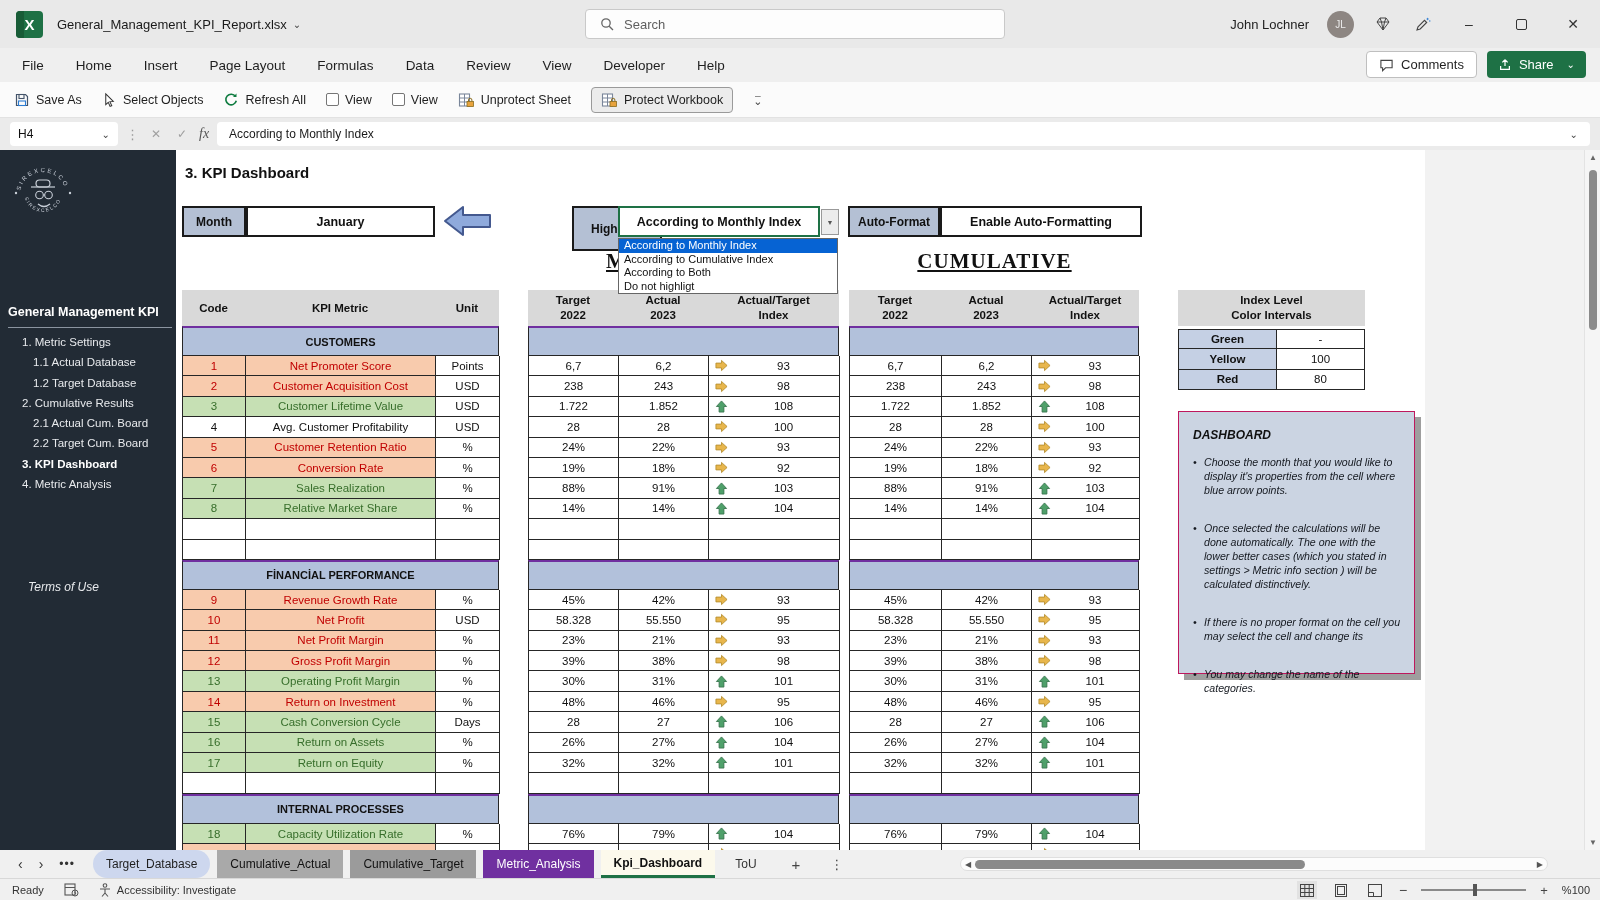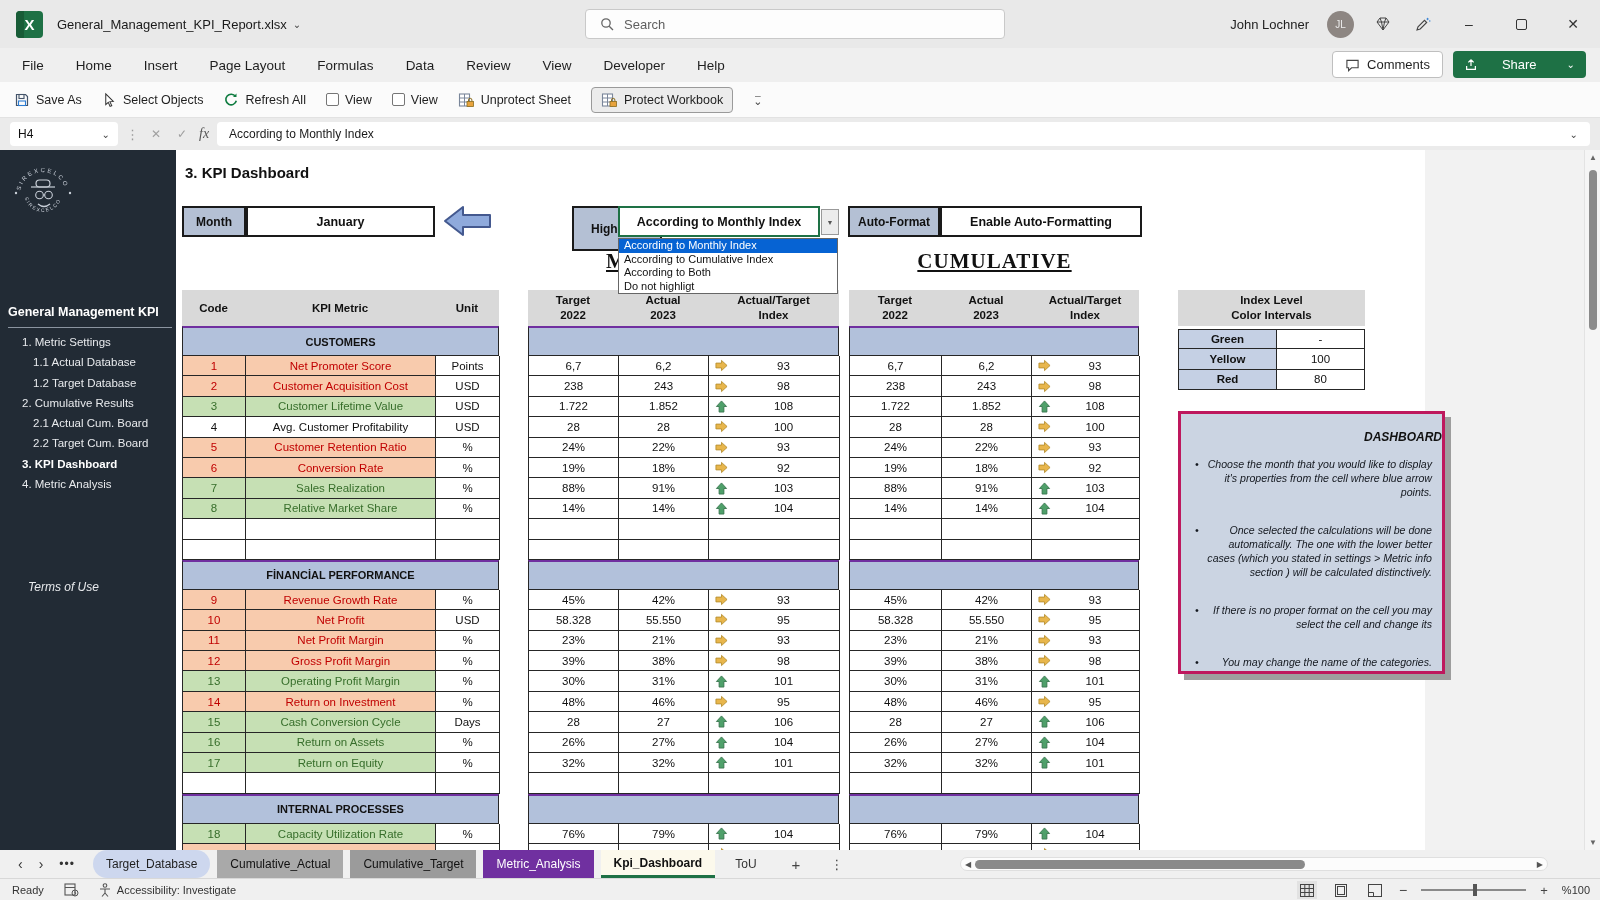--- a/index.html
+++ b/index.html
@@ -19,21 +19,21 @@
   .avatar { width:27px; height:27px; border-radius:50%; background:#8D8682; color:#EDEDED; font-size:10px; display:flex; align-items:center; justify-content:center; }
   .tb-ico { width:22px; height:22px; display:flex; align-items:center; justify-content:center; }
   .win-btn { width:34px; height:48px; display:flex; align-items:center; justify-content:center; font-size:14px; color:#333; }
   .win-restore { width:11px; height:11px; border:1.5px solid #333; border-radius:2px; position:relative; }
 
   
   .menubar { position:absolute; left:0; top:48px; width:1600px; height:34px; background:#EFEFEF; display:flex; align-items:center; padding-left:22px; gap:32px; }
   .menu-item { font-size:13.5px; color:#1f1f1f; cursor:default; }
   .mb-right { position:absolute; right:14px; top:3px; display:flex; gap:10px; align-items:center; }
   .btn-comments { height:27px; background:#fff; border:1px solid #BFBFBF; border-radius:4px; display:flex; align-items:center; gap:7px; padding:0 12px; font-size:13px; color:#1f1f1f; }
-  .btn-share { height:27px; background:#1E7145; border-radius:4px; display:flex; align-items:center; gap:24px; padding:0 11px; font-size:13px; color:#fff; }
+  .btn-share { height:27px; background:#1E7145; border-radius:4px; display:flex; align-items:center; gap:7px; padding:0 11px; font-size:13px; color:#fff; }
   .btn-share .chev { color:#fff; }
 
   
   .toolbar { position:absolute; left:0; top:82px; width:1600px; height:36px; background:#FBFBFB; border-bottom:1px solid #E2E2E2; display:flex; align-items:center; padding-left:14px; gap:20px; }
   .tool { display:flex; align-items:center; gap:6px; font-size:12.5px; color:#1f1f1f; }
   .tool.pressed { border:1px solid #9a9a9a; background:#ECECEC; border-radius:4px; padding:4px 9px; }
   .cb { width:13px; height:13px; border:1px solid #767676; background:#fff; border-radius:2px; }
   .ovf { font-size:11px; color:#444; letter-spacing:0; line-height:0.5; display:flex; flex-direction:column; align-items:center; }
 
   
@@ -86,21 +86,21 @@
   .cell.good { background:#C6E0B4; color:#376E2B; }
   .c-idx { justify-content:flex-start; padding-left:6px; gap:0; }
   .c-idx .num { flex:1; text-align:center; }
   .c-idx svg { flex:0 0 auto; }
 
   .legend-rows { position:absolute; left:1002px; top:179px; width:187px; display:flex; flex-direction:column; }
   .legend-rows .row { grid-template-columns:98px 88px; border-top:0; }
   .legend-rows .row:first-child { border-top:1px solid #262626; }
   .cell.lg-label { background:#C5D0E4; font-weight:bold; }
 
-  .infobox { position:absolute; left:1002px; top:261px; width:267px; height:263px; background:#CBD4E2; border:3px solid #be185d; box-shadow:6px 6px 0 0 #9E9E9E; font-style:italic; color:#14181f;text-align:right; }
+  .infobox { position:absolute; left:1002px; top:261px; width:237px; height:263px; background:#CBD4E2; border:1px solid #be185d; box-shadow:6px 6px 0 0 #9E9E9E; font-style:italic; color:#14181f; }
   .infobox h3 { font-size:12px; font-style:italic; padding:16px 0 0 14px; color:#111; }
   .infobox ul { list-style:none; padding:14px 10px 0 14px; display:flex; flex-direction:column; gap:24px; }
   .infobox li { font-size:10.6px; line-height:1.32; padding-left:11px; position:relative; }
   .infobox li::before { content:'•'; position:absolute; left:0; top:0; }
 
   
   .vscroll { position:absolute; right:0; top:150px; width:16px; height:700px; background:#F5F5F5; border-left:1px solid #E3E3E3; }
   .vscroll .arr { position:absolute; left:0; width:16px; text-align:center; font-size:8px; color:#666; }
   .v-thumb { position:absolute; left:4px; top:20px; width:8px; height:160px; background:#8A8A8A; border-radius:4px; }
 

